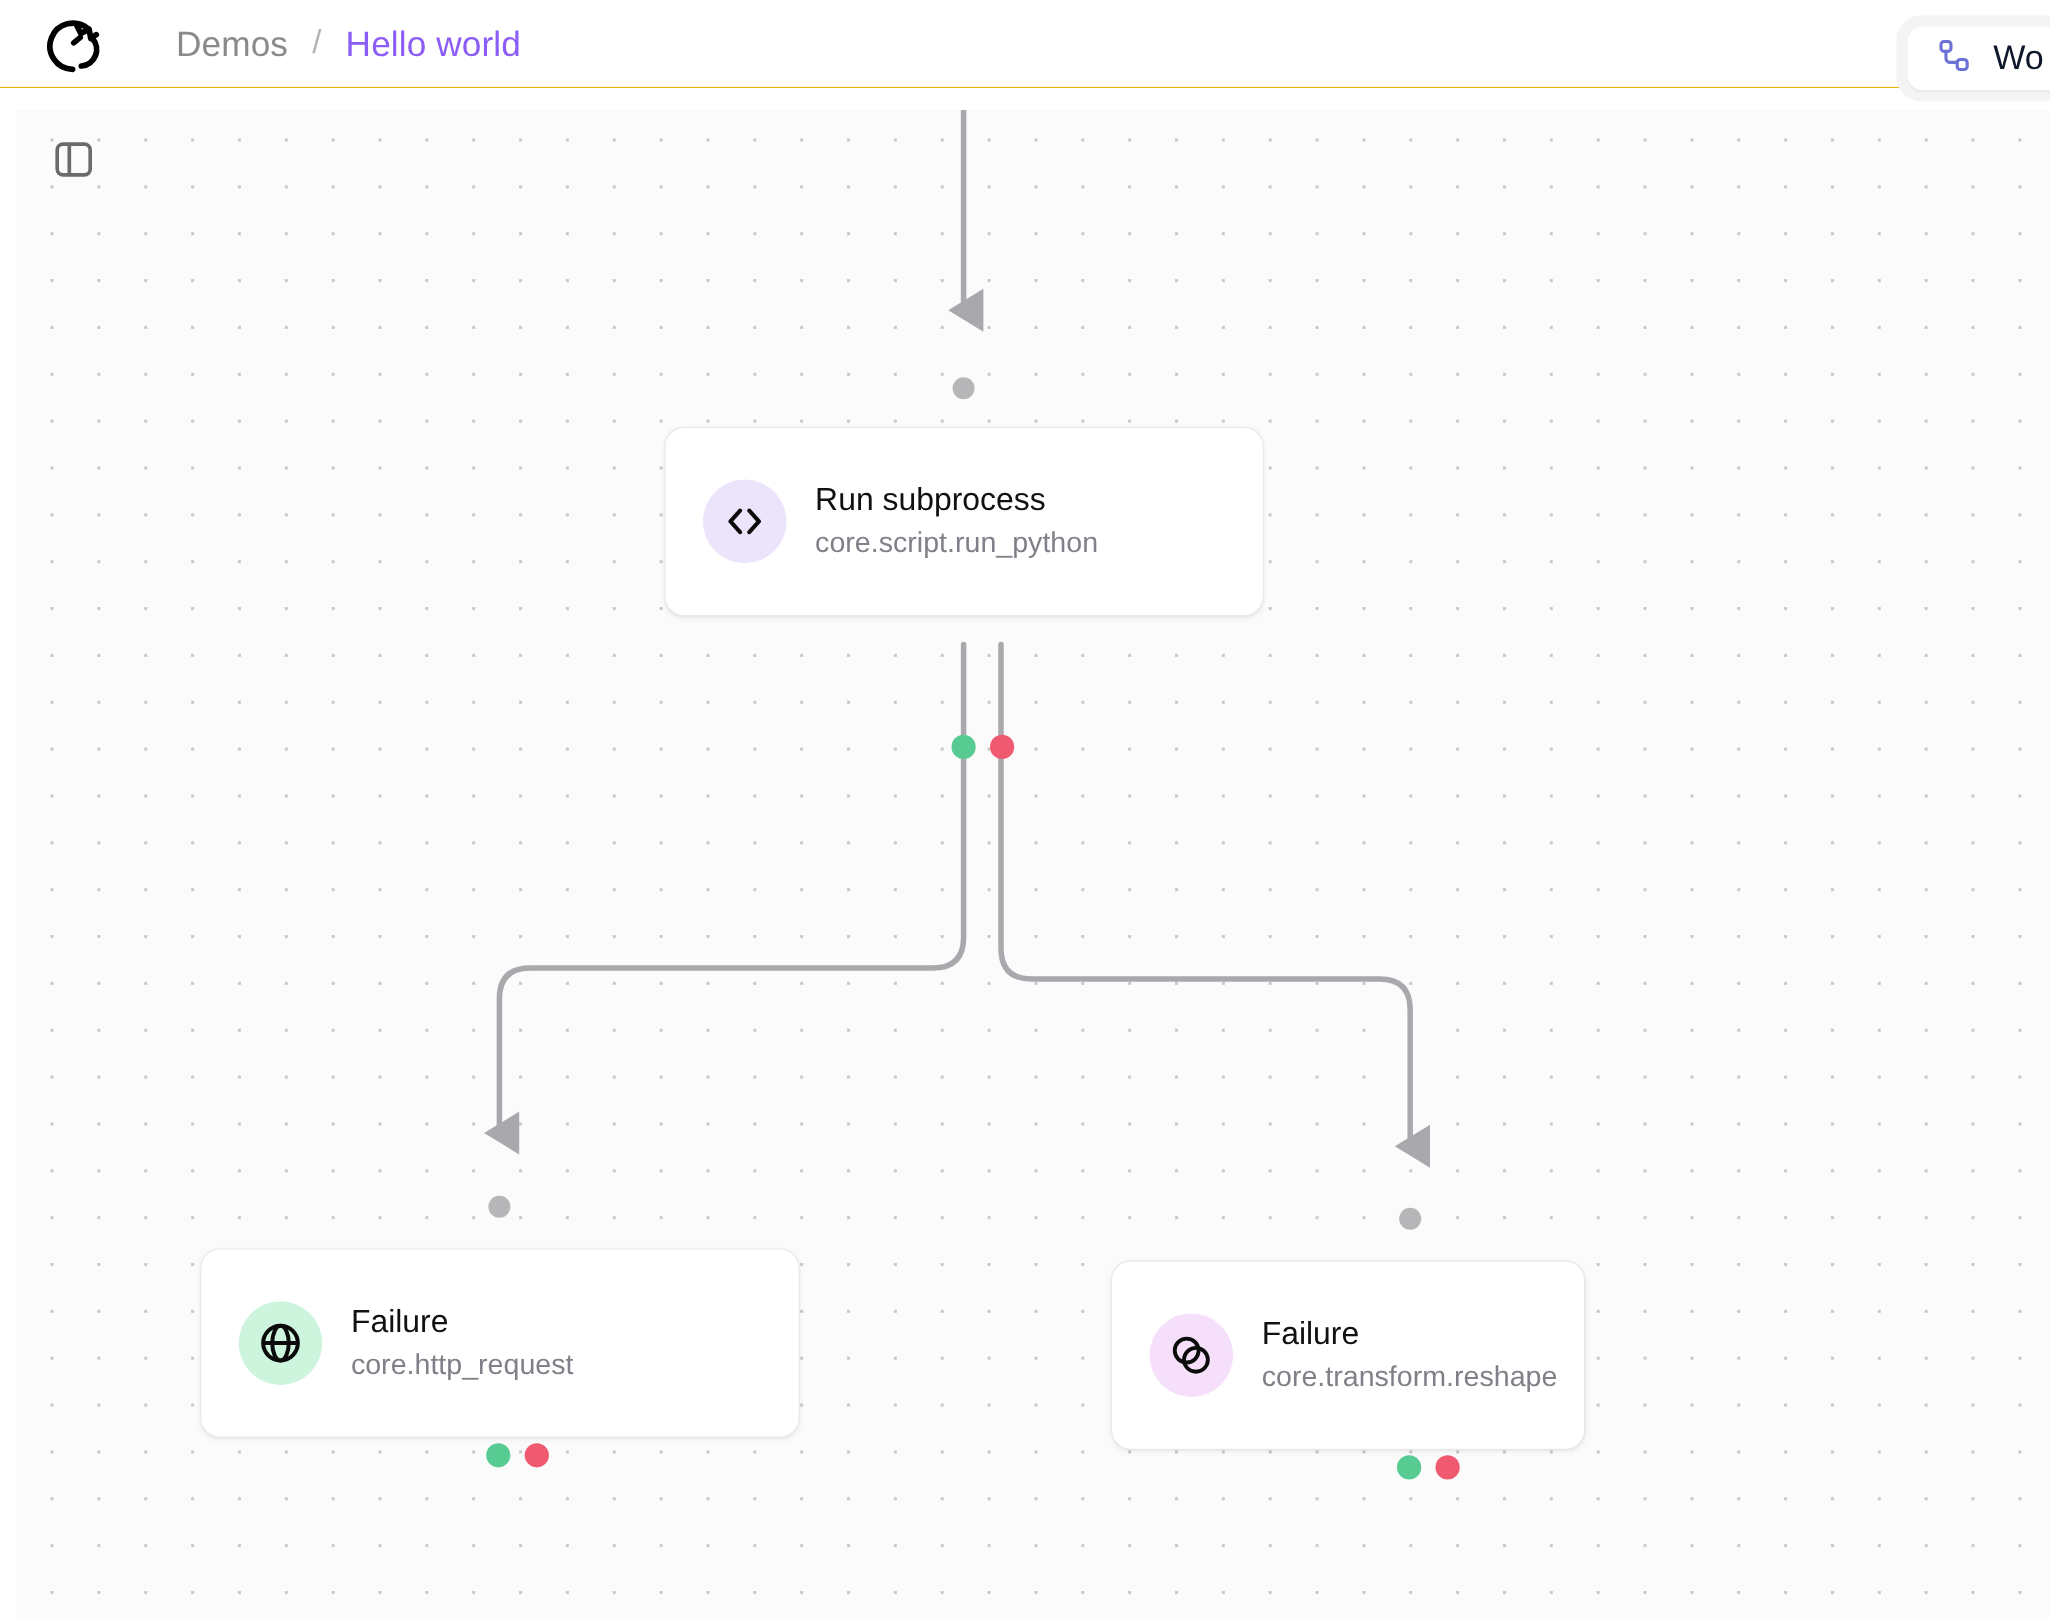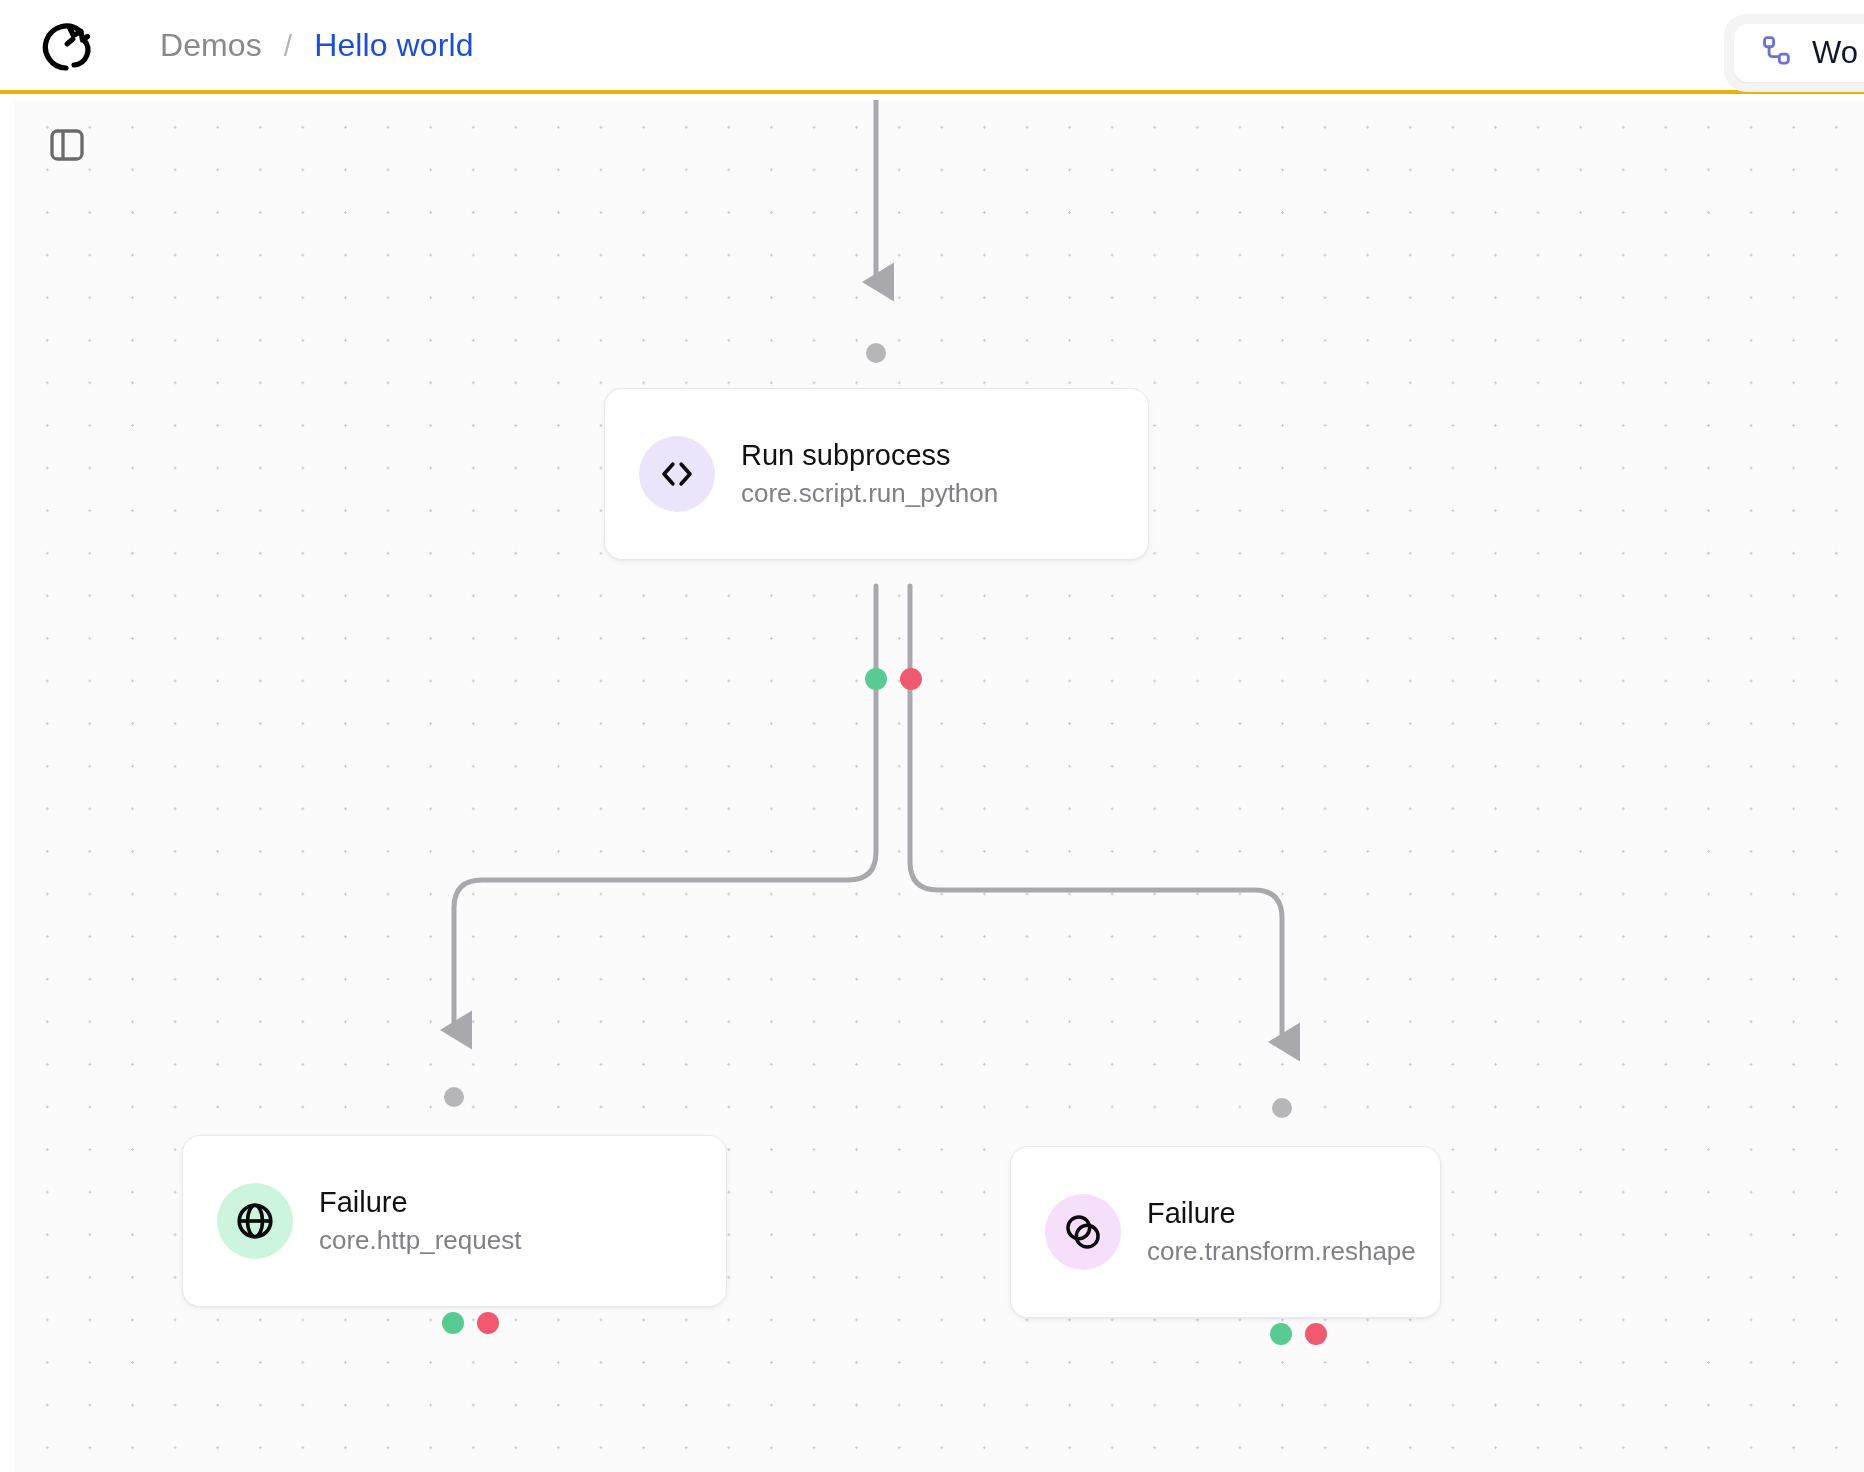--- a/index.html
+++ b/index.html
@@ -18,23 +18,23 @@
     width: 1864px;
     height: 1472px;
     overflow: hidden;
   }
 
   
   .header {
     position: absolute;
     top: 0; left: 0;
     width: 1864px;
-    height: 94px;
+    height: 80px;
     background: #ffffff;
-    border-bottom: 4px solid #eab308;
+    border-bottom: 1px solid #eab308;
     display: flex;
     align-items: center;
     z-index: 40;
   }
 
   .brand-logo {
     position: absolute;
     left: 40px;
     top: 50%;
     transform: translateY(-50%);
@@ -59,21 +59,21 @@
     font-size: 32px;
     color: #8a8a8a;
     letter-spacing: 0.1px;
   }
   .crumb-sep {
     font-size: 30px;
     color: #b5b5b5;
   }
   .crumb-current {
     font-size: 32px;
-    color: #1d4ed8;
+    color: #8b5cf6;
     letter-spacing: 0.1px;
   }
 
   
   .header-tab-wrap {
     position: absolute;
     right: -30px;
     top: 14px;
     padding: 10px;
     background: #f4f4f5;

